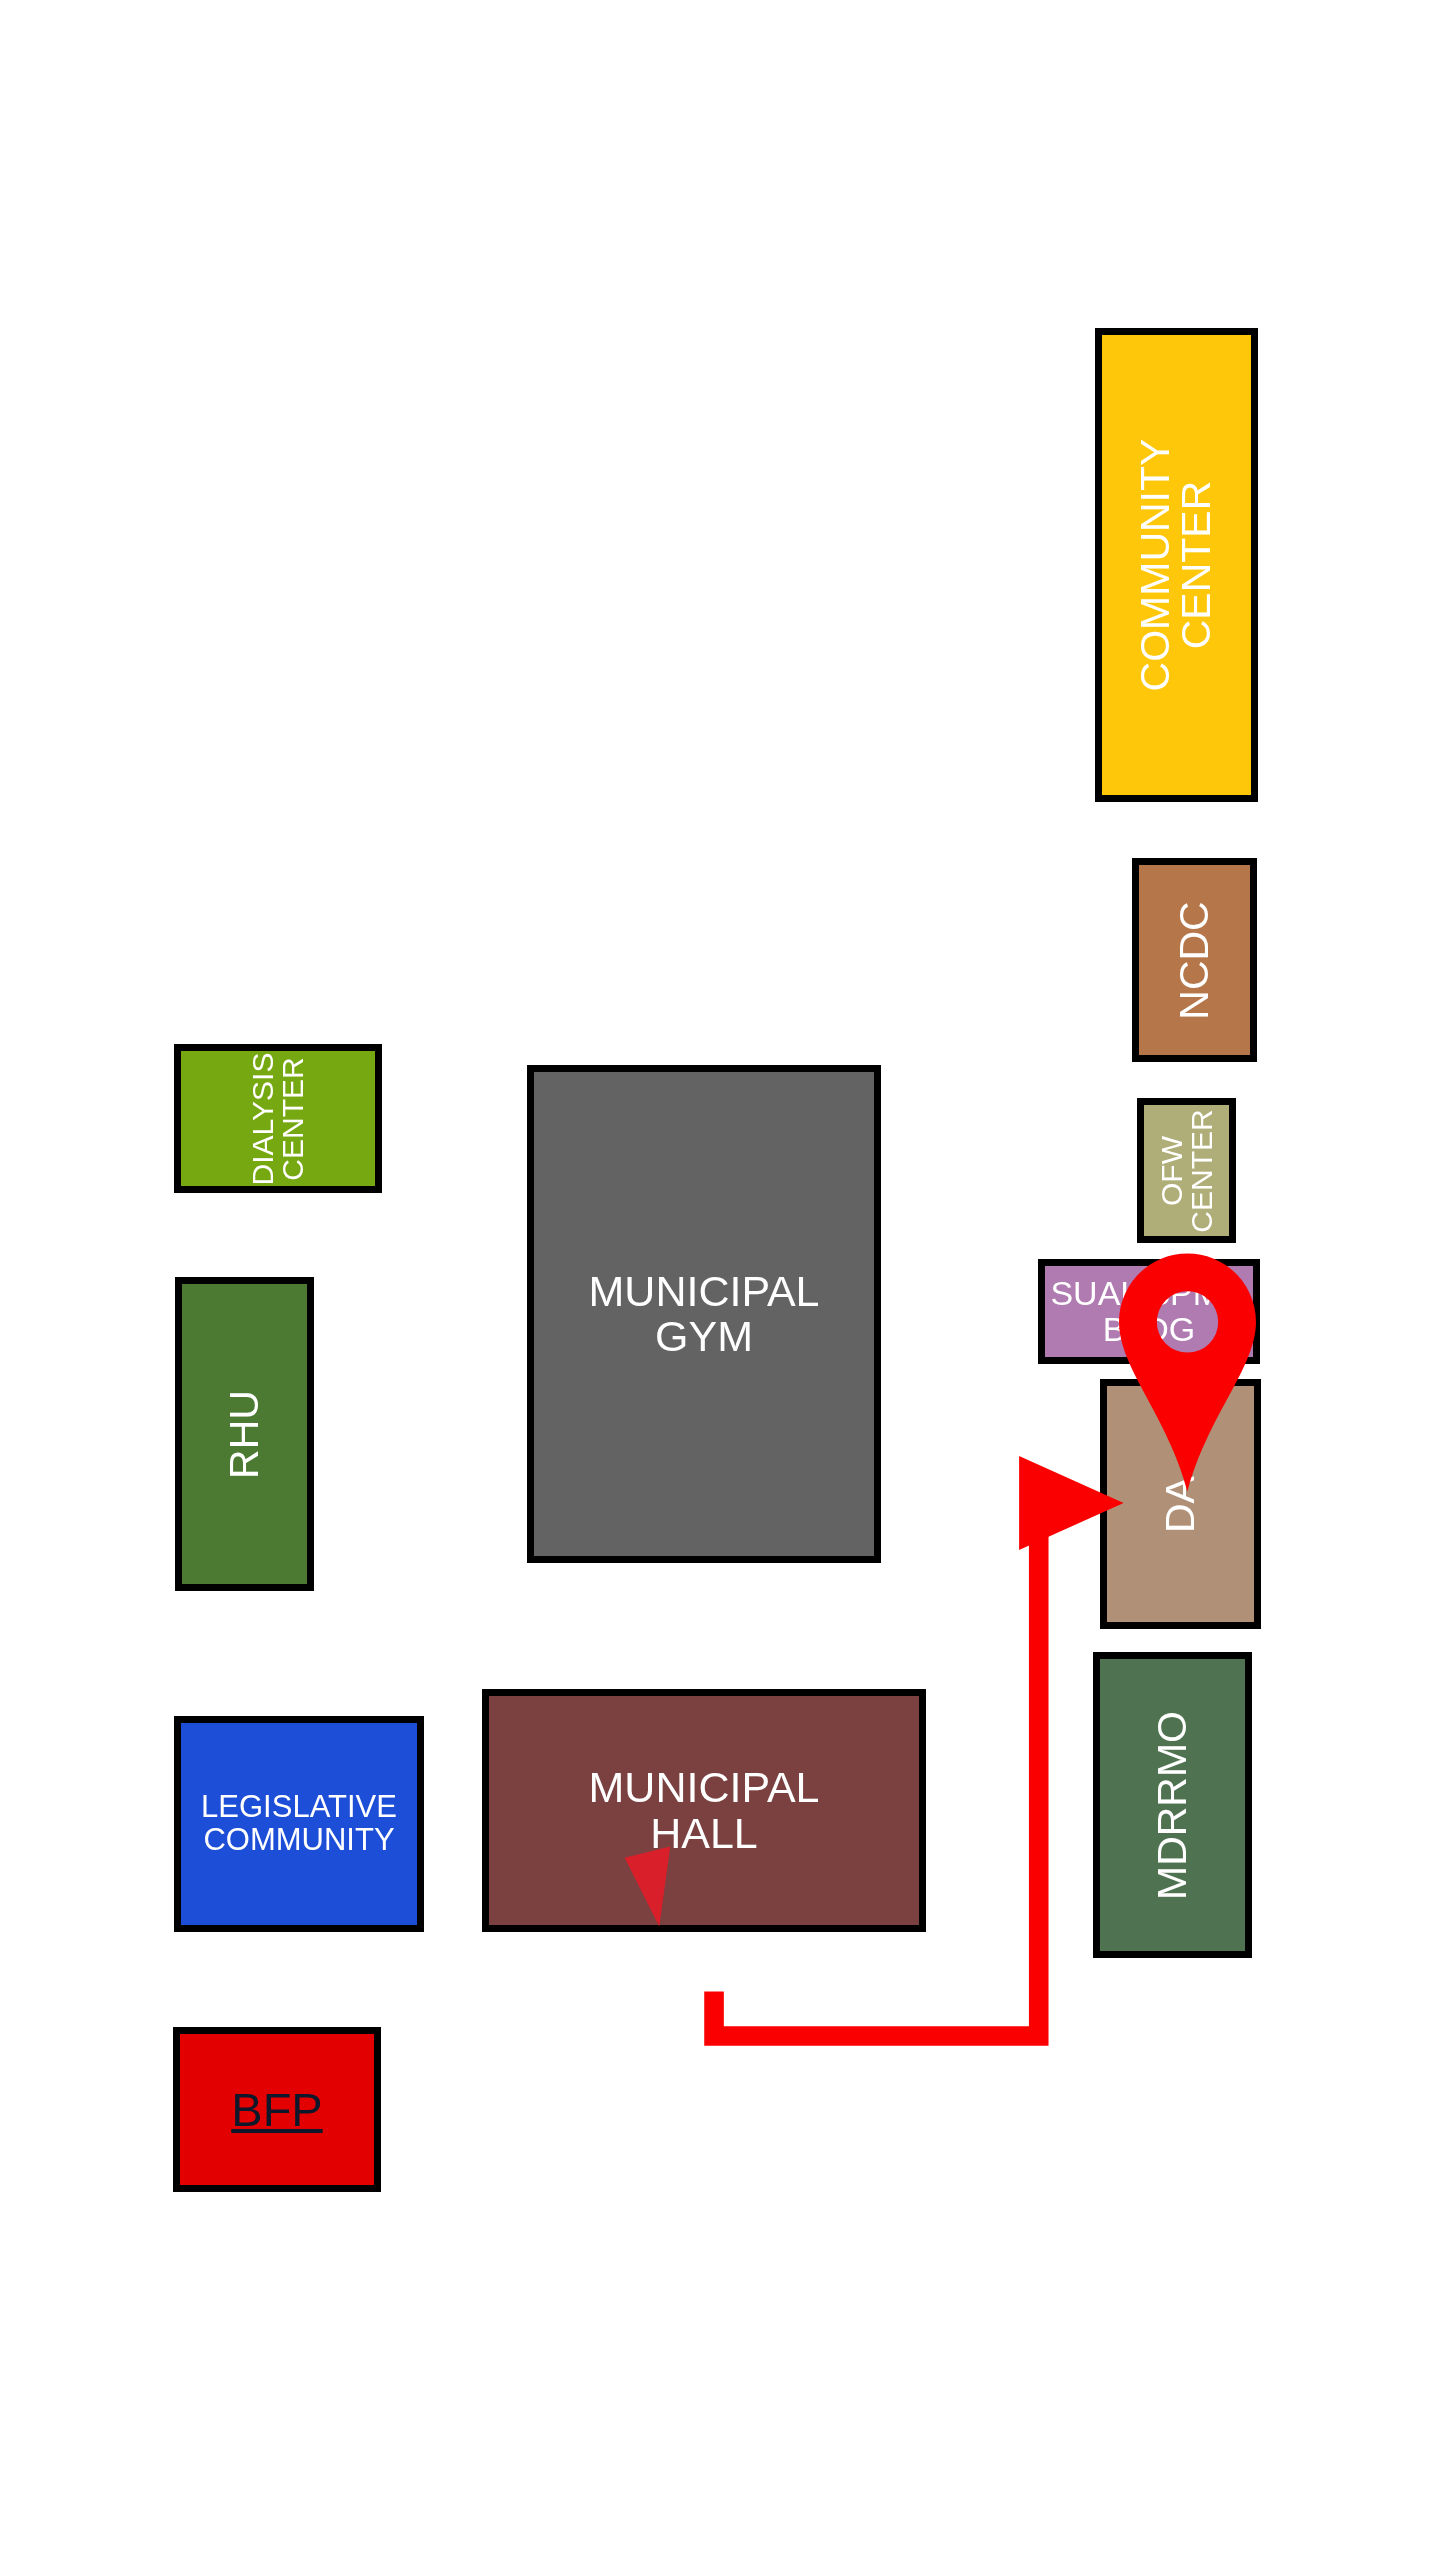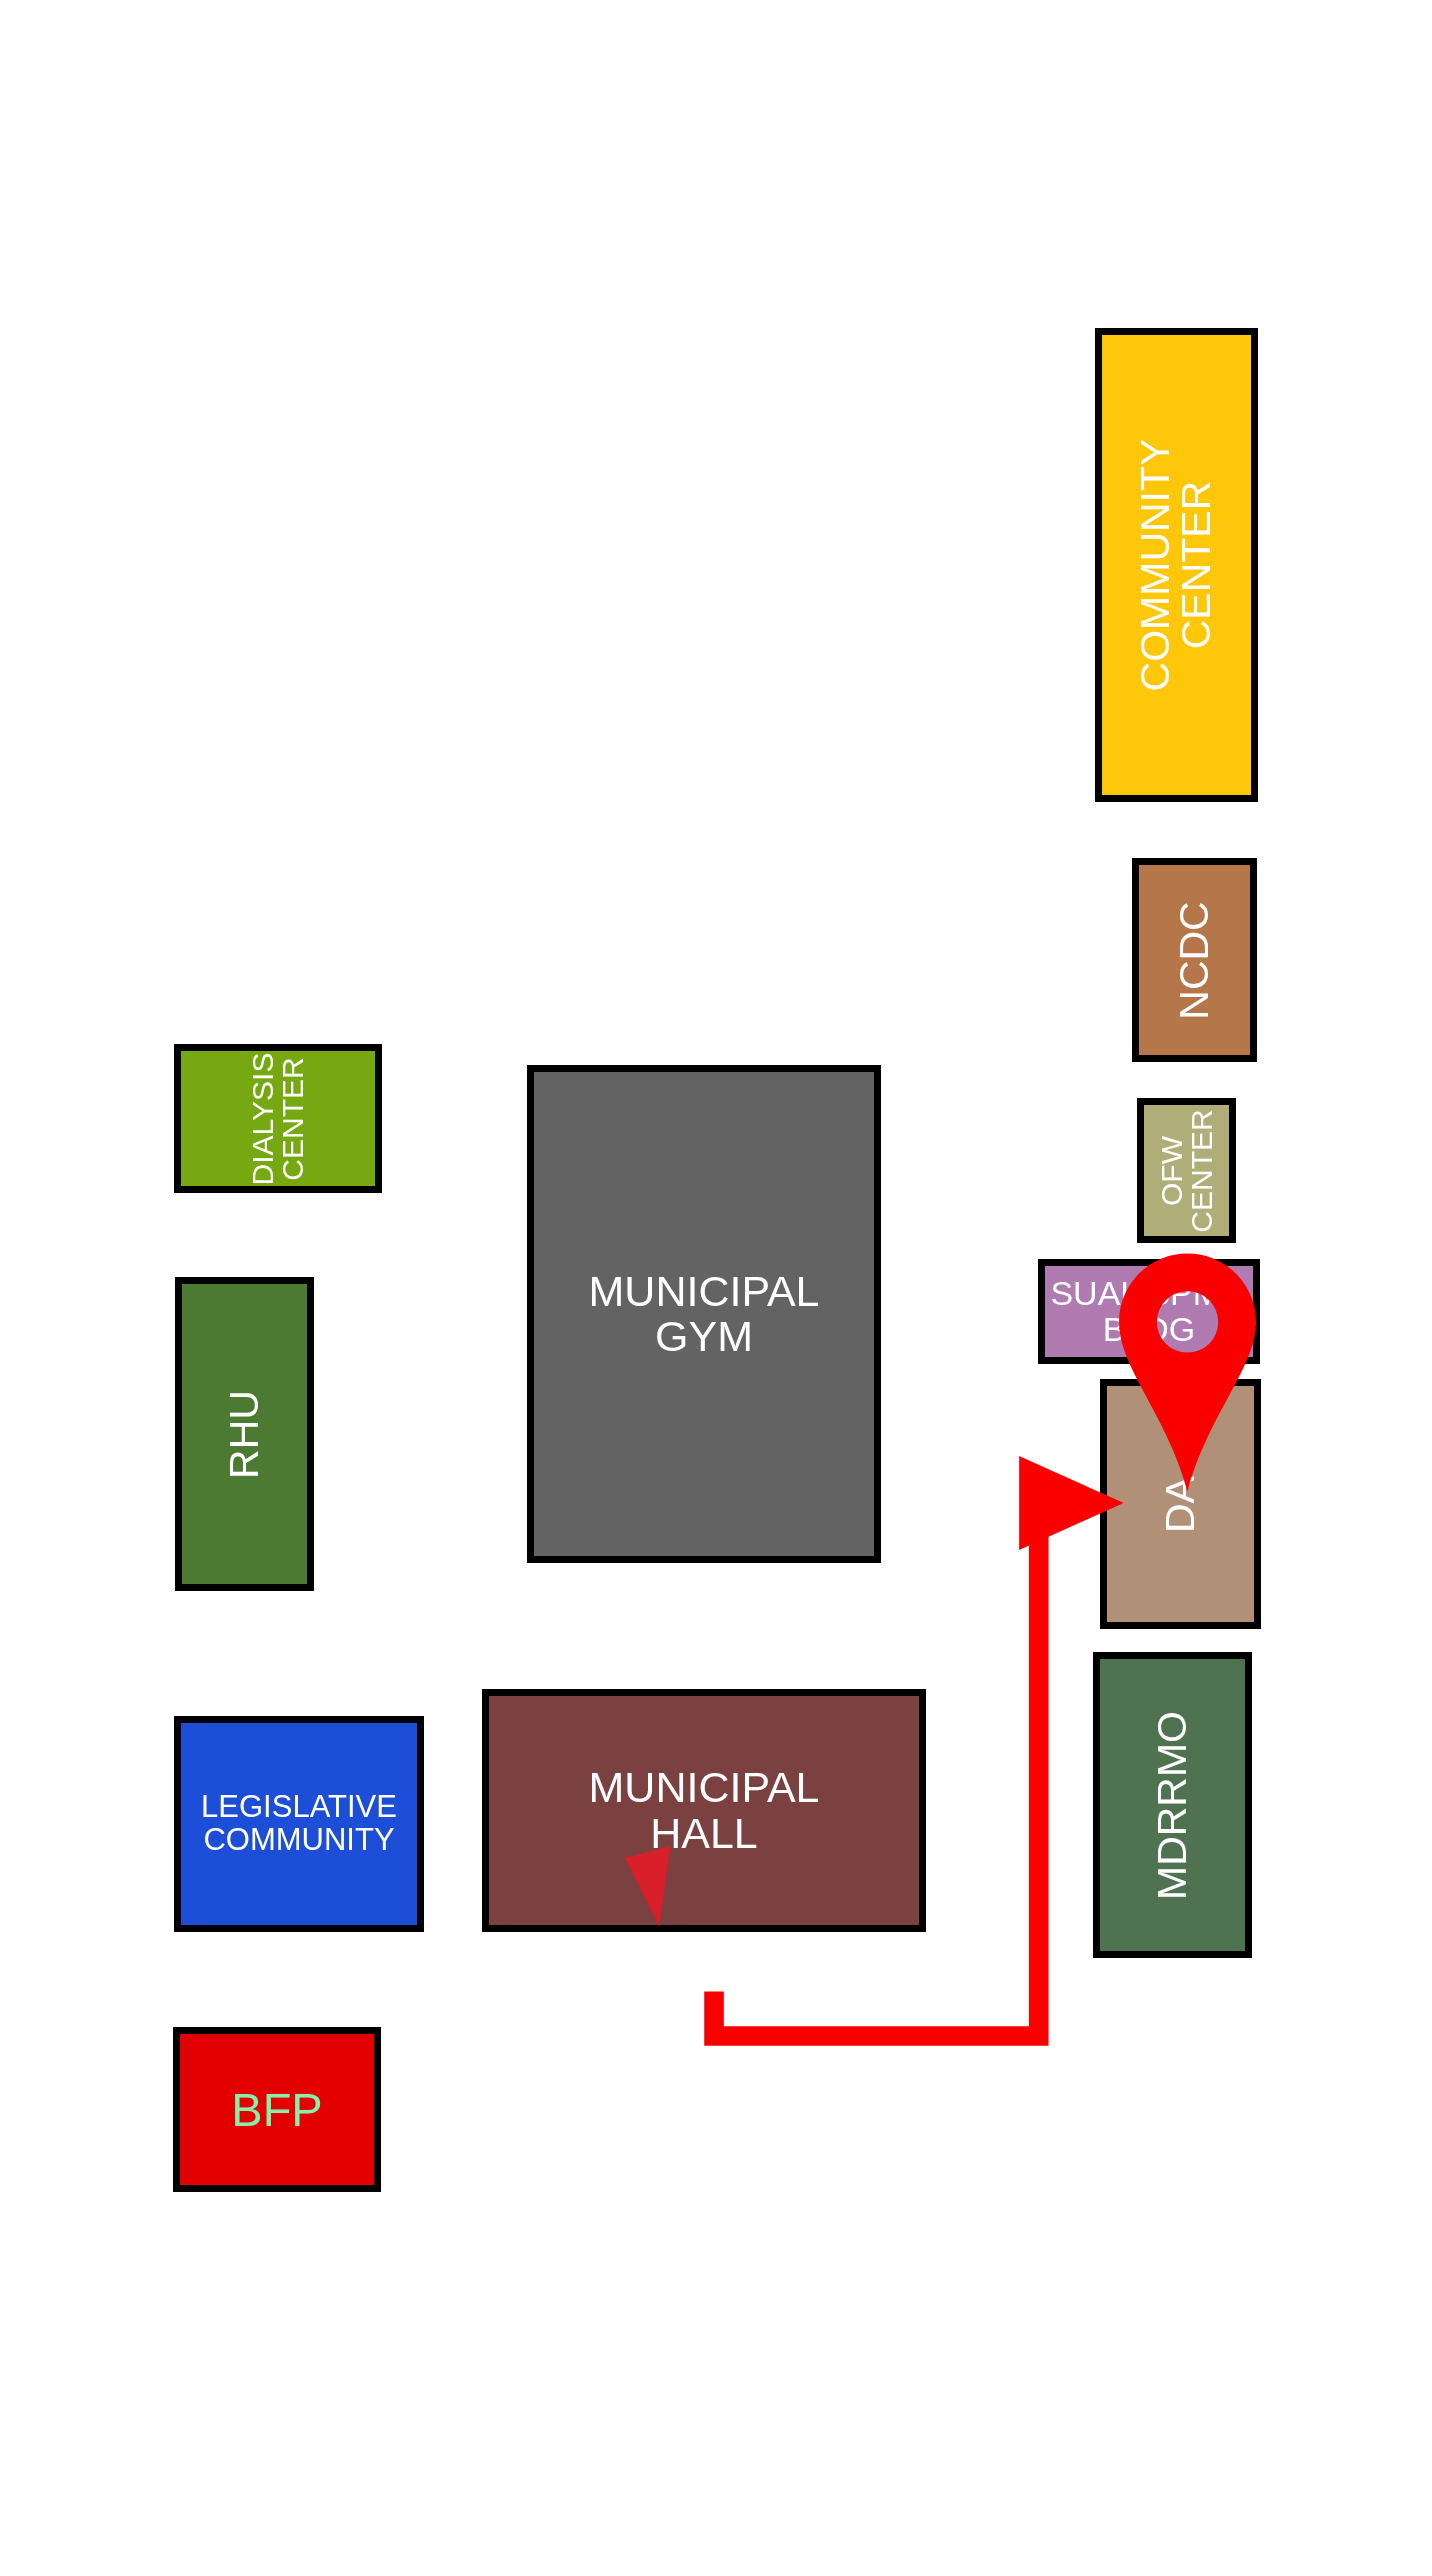--- a/index.html
+++ b/index.html
@@ -166,21 +166,21 @@
         <div class="vstack">
           <span class="lbl">RHU</span>
         </div>
       </div>
       <div class="bldg" style="left: 174px; top: 1716px; width: 250px; height: 216px; background: #1d4ed8; color: rgb(255, 255, 255); font-size: 31px;">
         <div class="hstack">
           <span class="lbl">LEGISLATIVE</span>
           <span class="lbl">COMMUNITY</span>
         </div>
       </div>
-      <div class="bldg" style="left: 173px; top: 2027px; width: 208px; height: 165px; background: rgb(227, 0, 0); color: #86efac; font-size: 47px;">
+      <div class="bldg" style="left: 173px; top: 2027px; width: 208px; height: 165px; background: rgb(227, 0, 0); color: #0f172a; font-size: 47px; text-decoration: underline;">
         <div class="hstack">
           <span class="lbl">BFP</span>
         </div>
       </div>
       <div class="bldg" style="left: 527px; top: 1065px; width: 354px; height: 498px; background: rgb(99, 99, 99); color: rgb(255, 255, 255); font-size: 43px;">
         <div class="hstack">
           <span class="lbl">MUNICIPAL</span>
           <span class="lbl">GYM</span>
         </div>
       </div>

